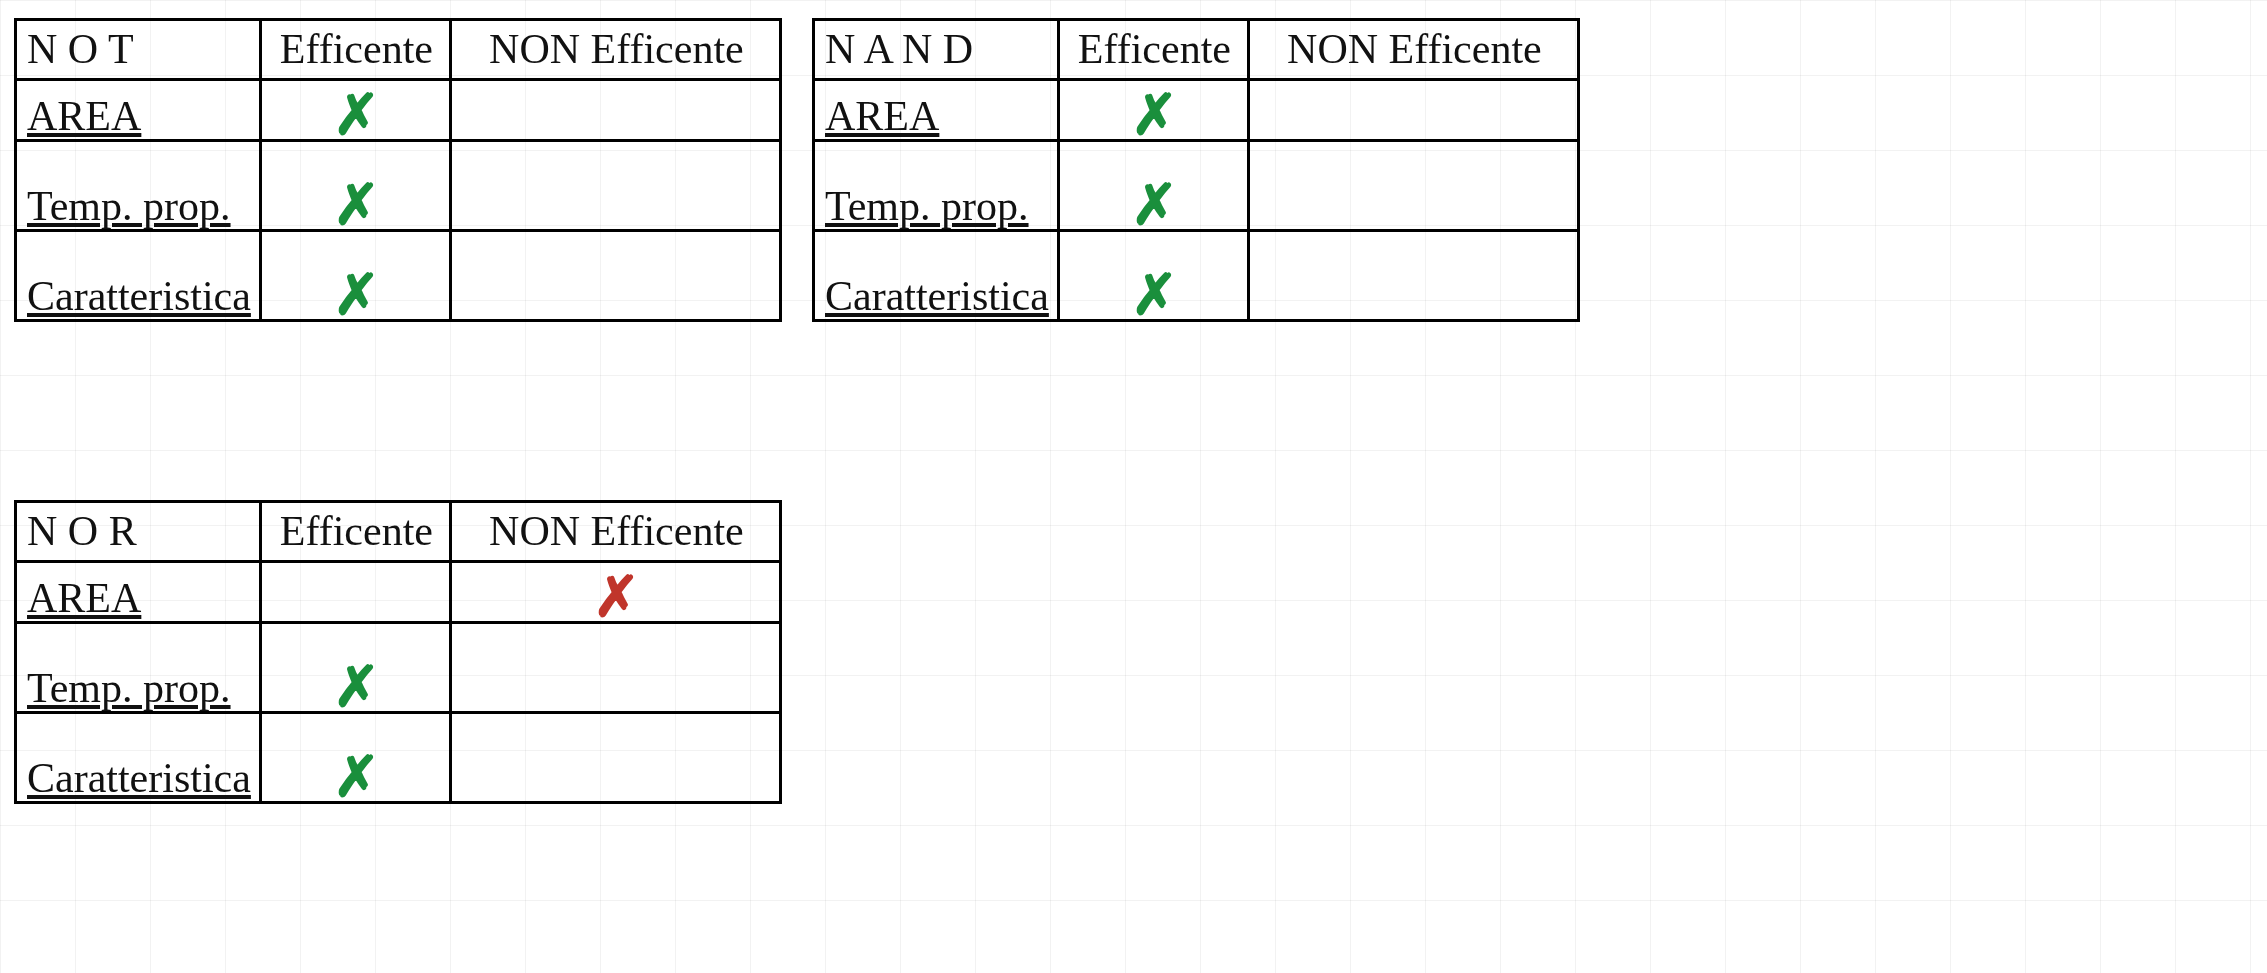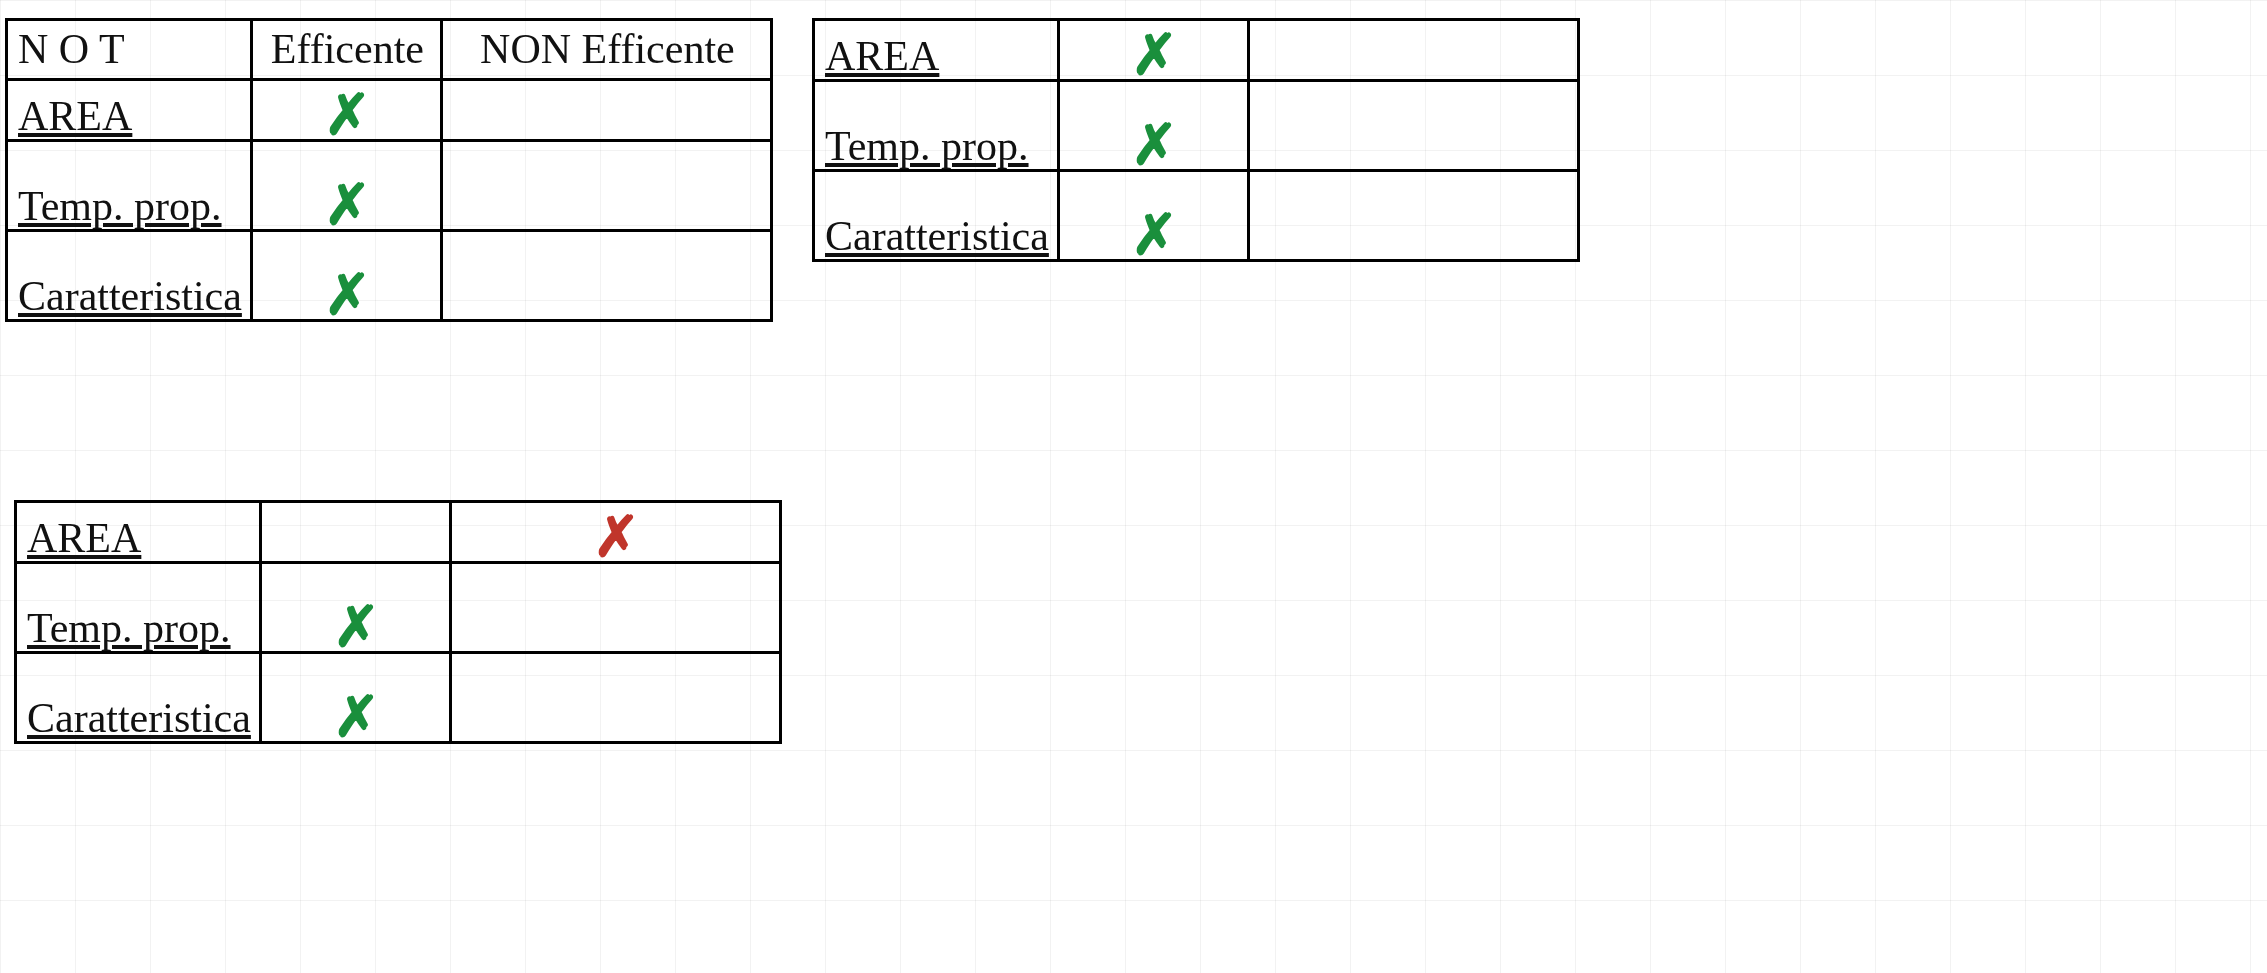--- a/index.html
+++ b/index.html
@@ -56,21 +56,21 @@
     font-weight:bold;
     transform:translateY(6px);
   }
   .green{color:#1a8f3c;}
   .red{color:#c0352b;}
 </style>
 </head>
 <body>
 <div class="grid-bg"></div>
 
-<table class="tbl" style="left: 5px; top: 18px;">
+<table class="tbl" style="left: 14px; top: 18px;">
     <tbody>
       <tr class="hdr">
         <td class="c1">N O T</td>
         <td class="c2">Efficente</td>
         <td class="c3">NON  Efficente</td>
       </tr>
       <tr class="row first">
         <td class="c1">AREA</td>
         <td class="c2"><span class="mark green">✗</span></td>
         <td class="c3"></td>
@@ -82,39 +82,49 @@
       </tr>
       <tr class="row">
         <td class="c1">Caratteristica</td>
         <td class="c2"><span class="mark green">✗</span></td>
         <td class="c3"></td>
       </tr>
     </tbody>
   </table>
 <table class="tbl" style="left: 812px; top: 18px;">
     <tbody>
+      <tr class="hdr">
+        <td class="c1">N A N D</td>
+        <td class="c2">Efficente</td>
+        <td class="c3">NON  Efficente</td>
+      </tr>
       <tr class="row first">
         <td class="c1">AREA</td>
         <td class="c2"><span class="mark green">✗</span></td>
         <td class="c3"></td>
       </tr>
       <tr class="row">
         <td class="c1">Temp. prop.</td>
         <td class="c2"><span class="mark green">✗</span></td>
         <td class="c3"></td>
       </tr>
       <tr class="row">
         <td class="c1">Caratteristica</td>
         <td class="c2"><span class="mark green">✗</span></td>
         <td class="c3"></td>
       </tr>
     </tbody>
   </table>
 <table class="tbl" style="left: 14px; top: 500px;">
     <tbody>
+      <tr class="hdr">
+        <td class="c1">N O R</td>
+        <td class="c2">Efficente</td>
+        <td class="c3">NON  Efficente</td>
+      </tr>
       <tr class="row first">
         <td class="c1">AREA</td>
         <td class="c2"></td>
         <td class="c3"><span class="mark red">✗</span></td>
       </tr>
       <tr class="row">
         <td class="c1">Temp. prop.</td>
         <td class="c2"><span class="mark green">✗</span></td>
         <td class="c3"></td>
       </tr>

